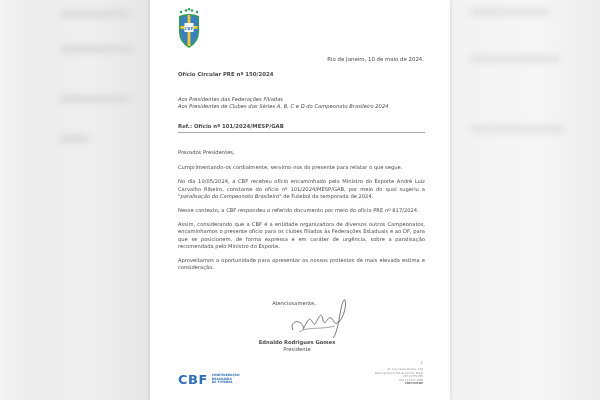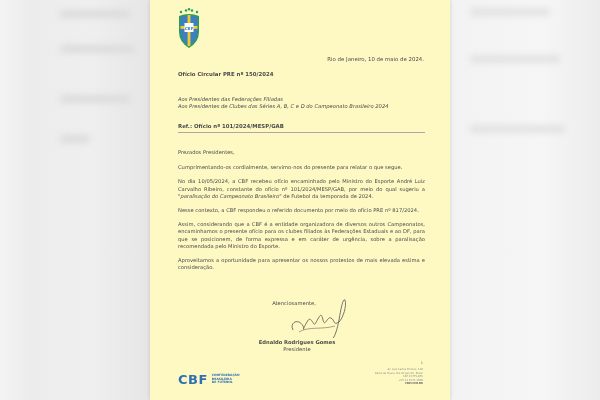--- a/index.html
+++ b/index.html
@@ -19,21 +19,21 @@
     .bg-right {
       position: absolute; right: 0; top: 0; width: 150px; height: 400px;
       background: linear-gradient(90deg, #f2f2f2 0%, #f6f6f6 60%, #ececec 100%);
     }
     .bg-right .blur-line {
       position: absolute; left: 20px; height: 8px; border-radius: 4px;
       background: #e2e2e2; filter: blur(3px);
     }
     .page {
       position: absolute; left: 150px; top: 0; width: 300px; height: 400px;
-      background: #fef9c3;
+      background: #ffffff;
       box-shadow: 0 0 4px rgba(0,0,0,0.15);
       color: #4a4a4a;
       font-size: 5.2px;
       line-height: 7.2px;
     }
     .crest { position: absolute; left: 28px; top: 8px; width: 22px; height: 42px; }
     .date { position: absolute; right: 26px; top: 56px; font-size: 5.4px; }
     .oficio { position: absolute; left: 28px; top: 71px; font-weight: bold; font-size: 5.4px; }
     .recipients { position: absolute; left: 28px; top: 96px; font-style: italic; }
     .ref {

